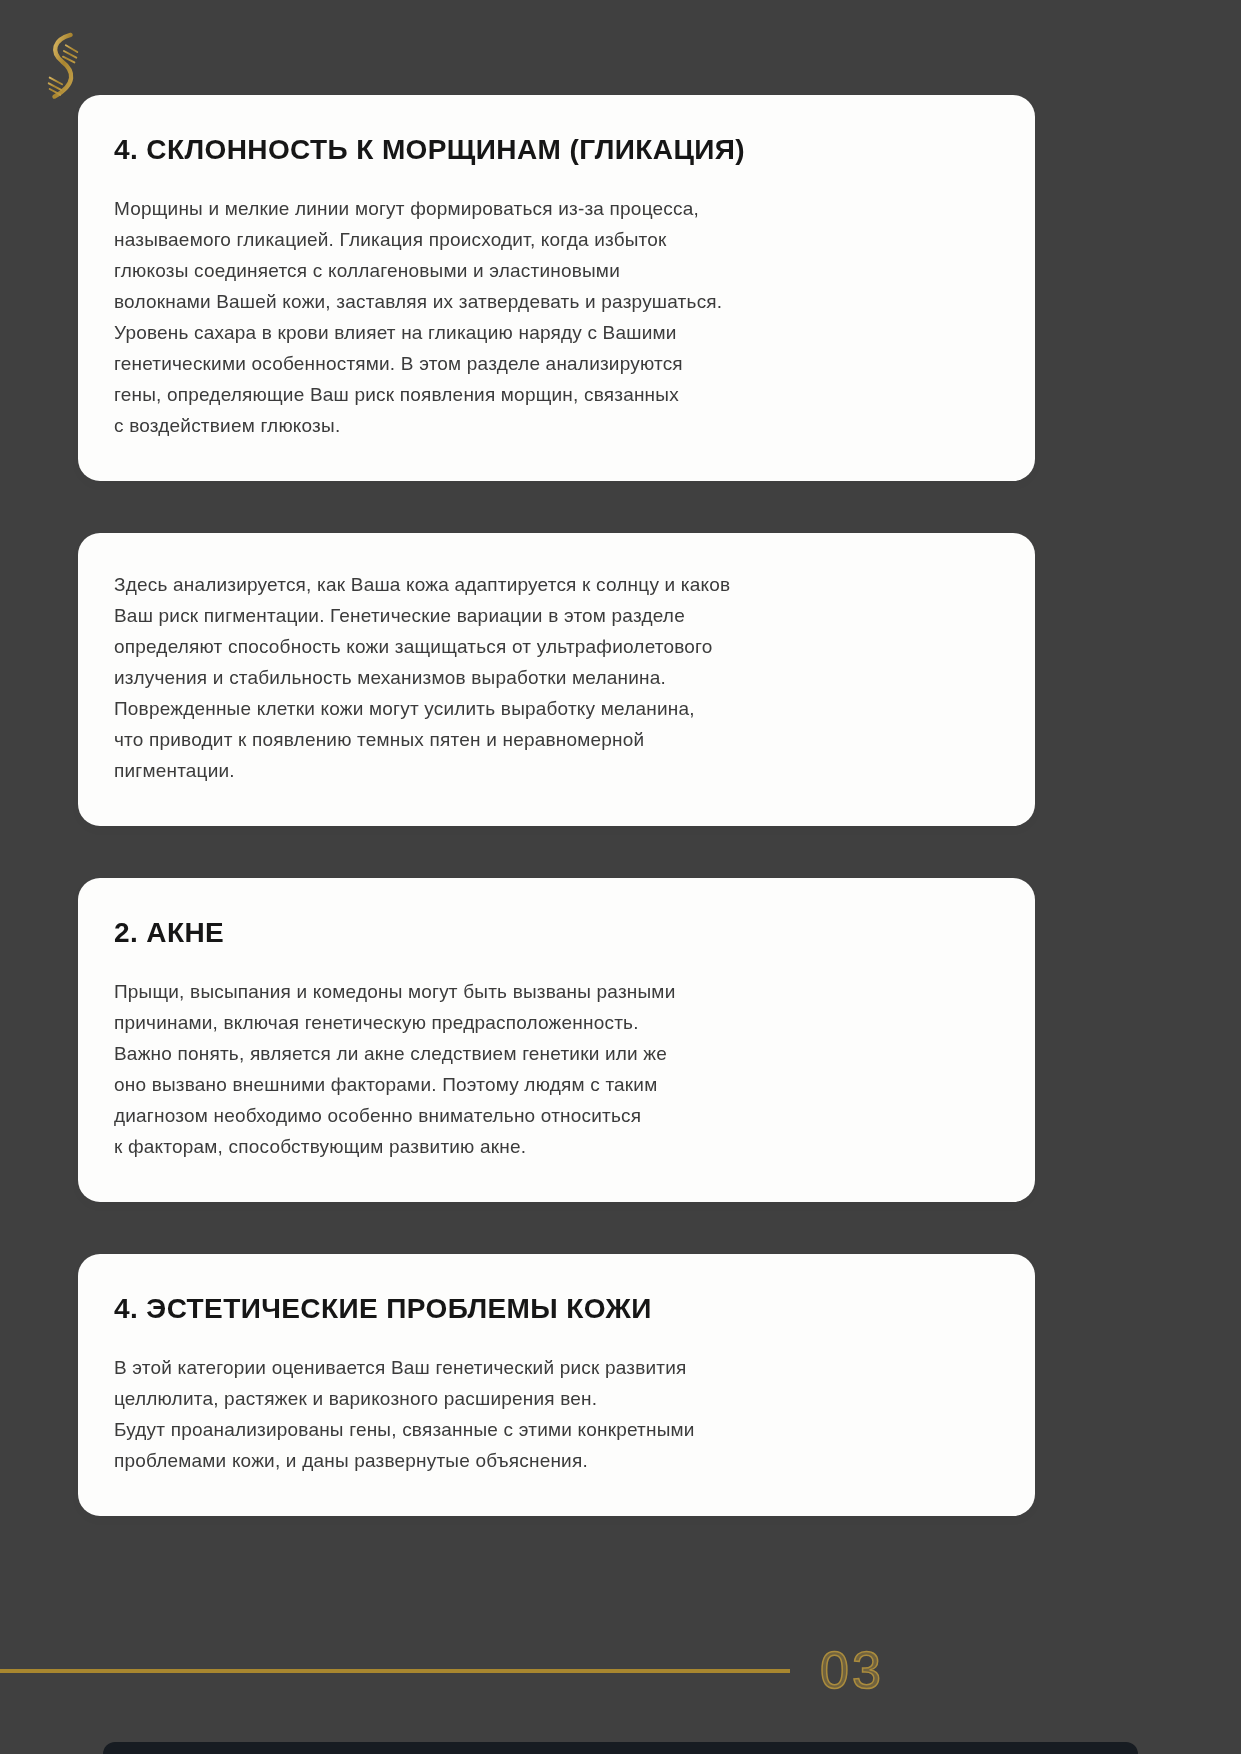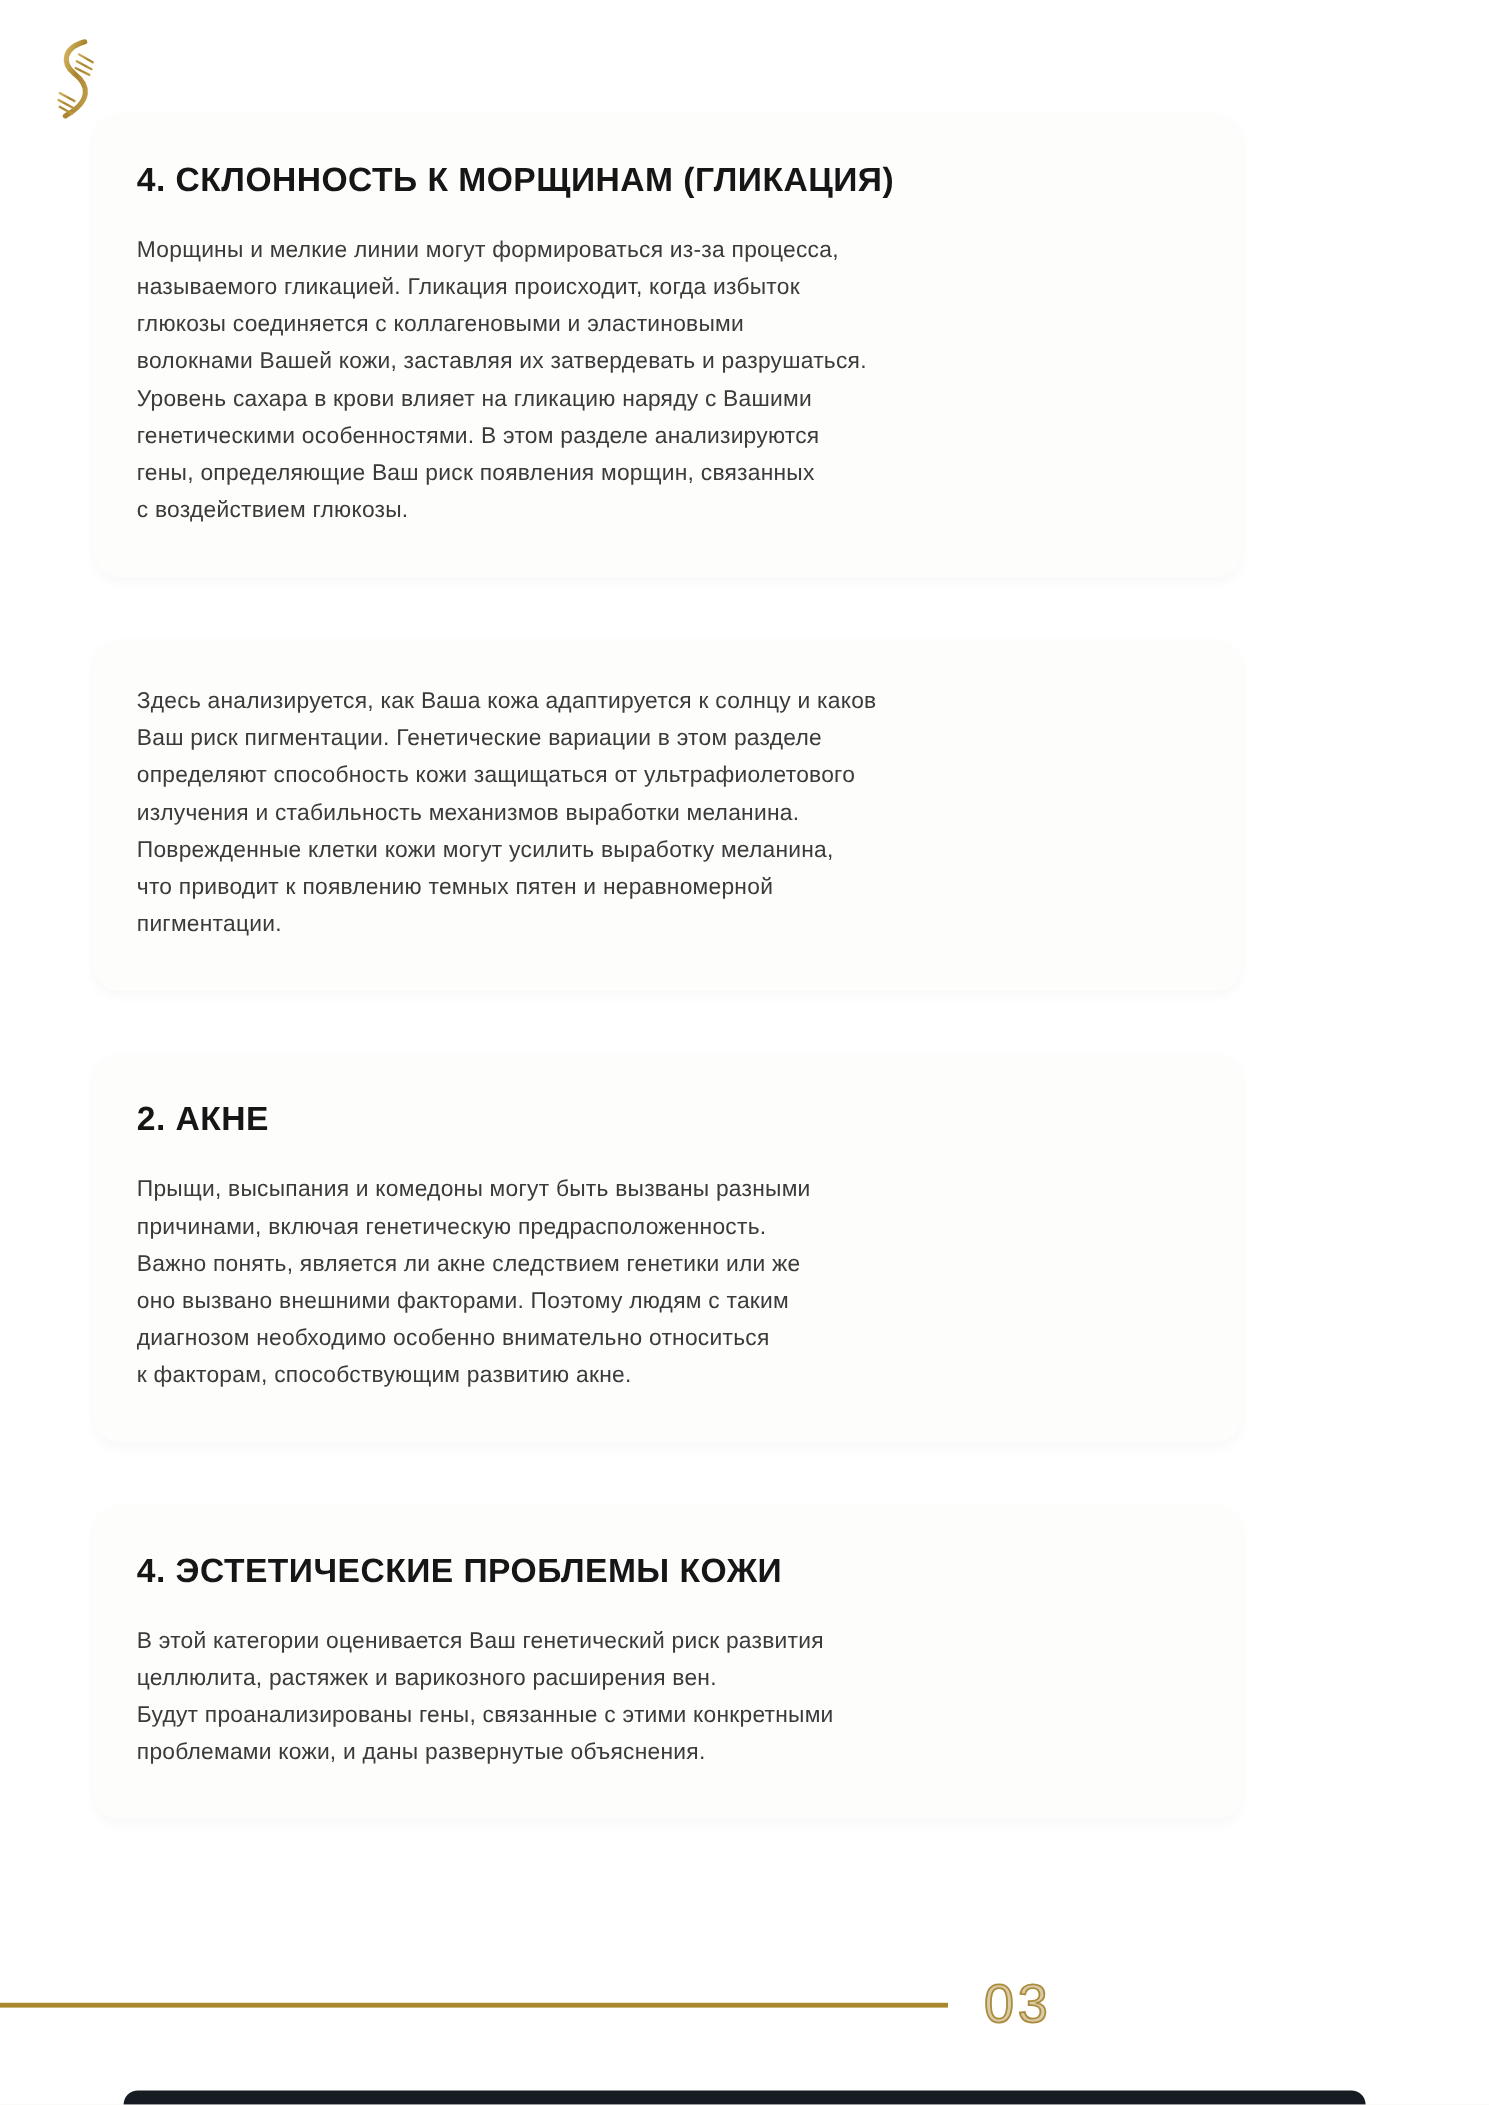--- a/index.html
+++ b/index.html
@@ -5,21 +5,21 @@
   * { margin: 0; padding: 0; box-sizing: border-box; }
   html, body { width: 1241px; }
   body {
     font-family: "Liberation Sans", "DejaVu Sans", sans-serif;
     background: #f0efe9;
   }
   .page {
     position: relative;
     width: 1241px;
     height: 1754px;
-    background: #ffffff;
+    background: #404040;
     overflow: hidden;
   }
   .logo {
     position: absolute;
     left: 44px;
     top: 30px;
     width: 38px;
     height: 80px;
   }
   .content {
@@ -55,21 +55,21 @@
     left: 0;
     top: 1669px;
     width: 790px;
     height: 4px;
     background: #a8872f;
   }
   .page-number {
     position: absolute;
     left: 820px;
     top: 1646px;
-    font-size: 45px;
+    font-size: 52px;
     line-height: 48px;
     letter-spacing: 3px;
     color: rgba(171, 140, 61, 0.45);
     -webkit-text-stroke: 1.5px #ab8c3d;
     font-weight: 400;
   }
   .bottom-bar {
     position: absolute;
     left: 103px;
     bottom: 0;

